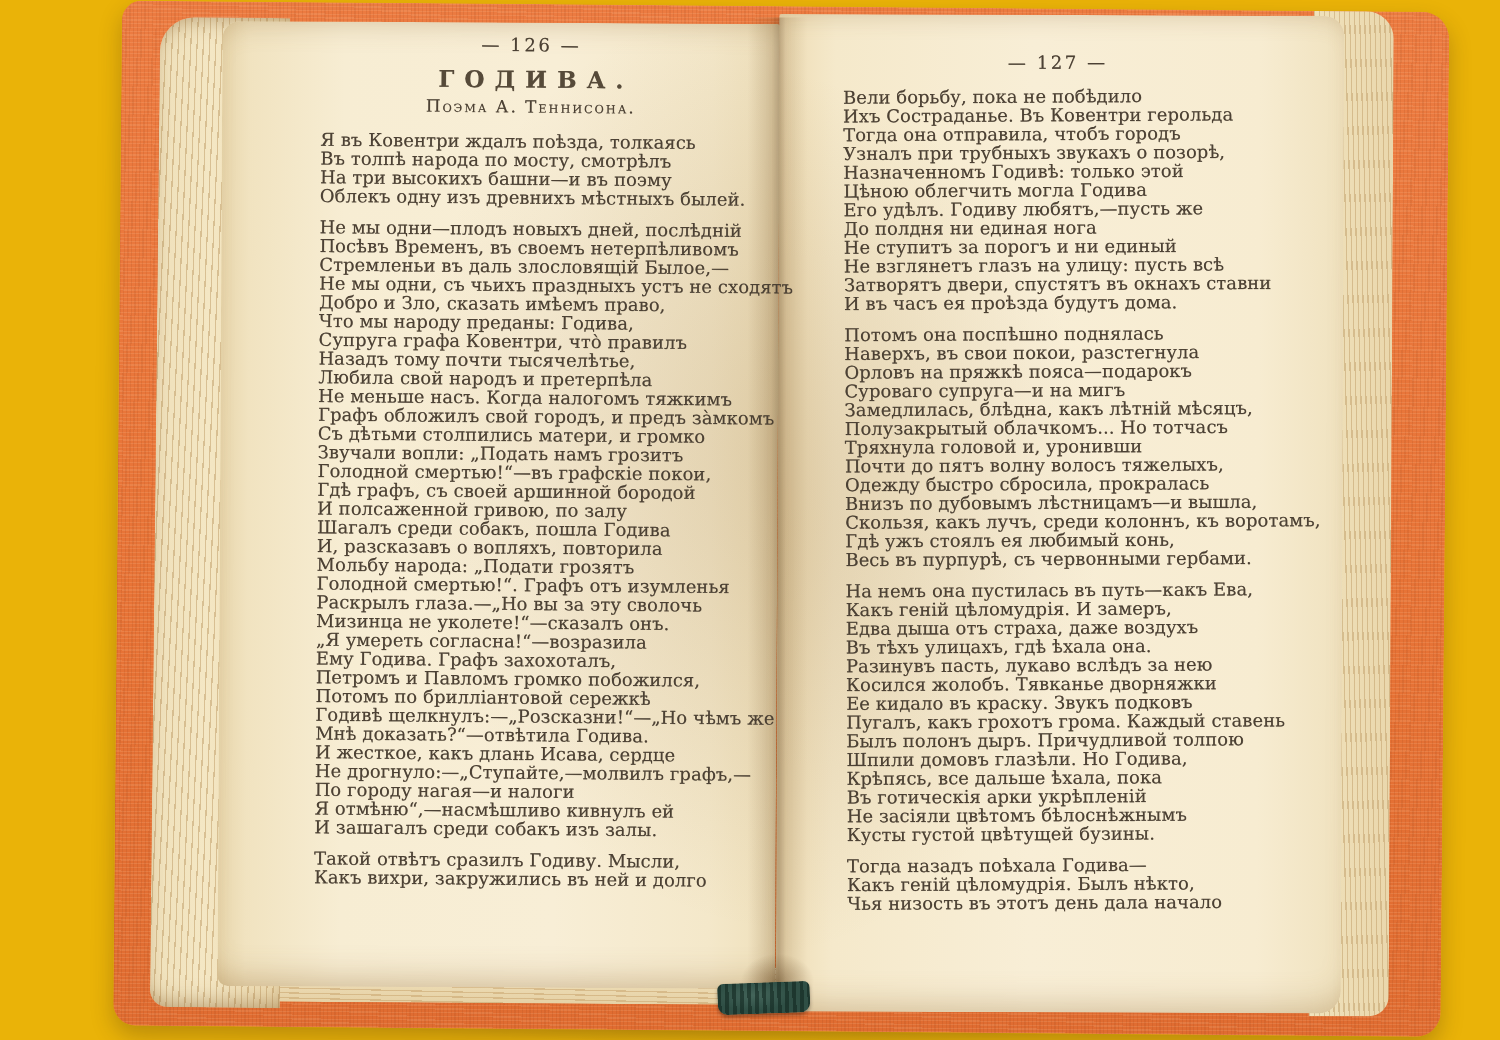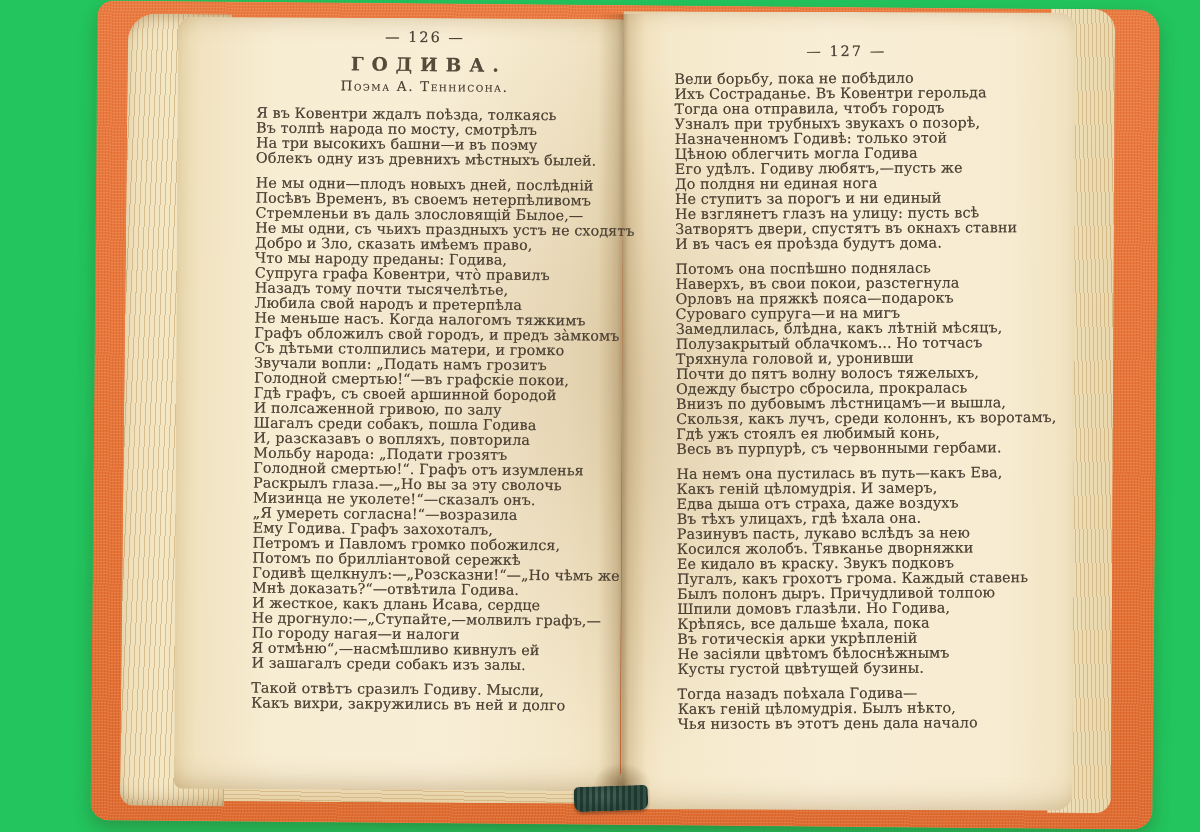--- a/index.html
+++ b/index.html
@@ -1,21 +1,21 @@
 <!DOCTYPE html>
 <html style="--cover-orange: #ec7b41; --paper: #f8eed6; --ink: #4c4134; --headband-teal: #2f4f45;"><head>
 <meta charset="utf-8">
 <style>
   html, body { margin: 0; padding: 0; }
   body {
     width: 1200px; height: 832px; overflow: hidden;
     background: #ffffff;
     font-family: "DejaVu Serif", serif;
   }
-  .scene { position: relative; width: 1200px; height: 832px; background: #22c55e; }
+  .scene { position: relative; width: 1200px; height: 832px; background: #eab308; }
 
   .ground-shadow {
     position: absolute; left: 130px; top: 796px; width: 960px; height: 44px;
     background: radial-gradient(50% 50% at 50% 50%, rgba(40,25,10,0.14), rgba(40,25,10,0) 70%);
     z-index: 0;
   }
 
   .cover {
     position: absolute; left: 94px; top: 5px; width: 1062px; height: 820px;
     border-radius: 16px 22px 20px 18px;

